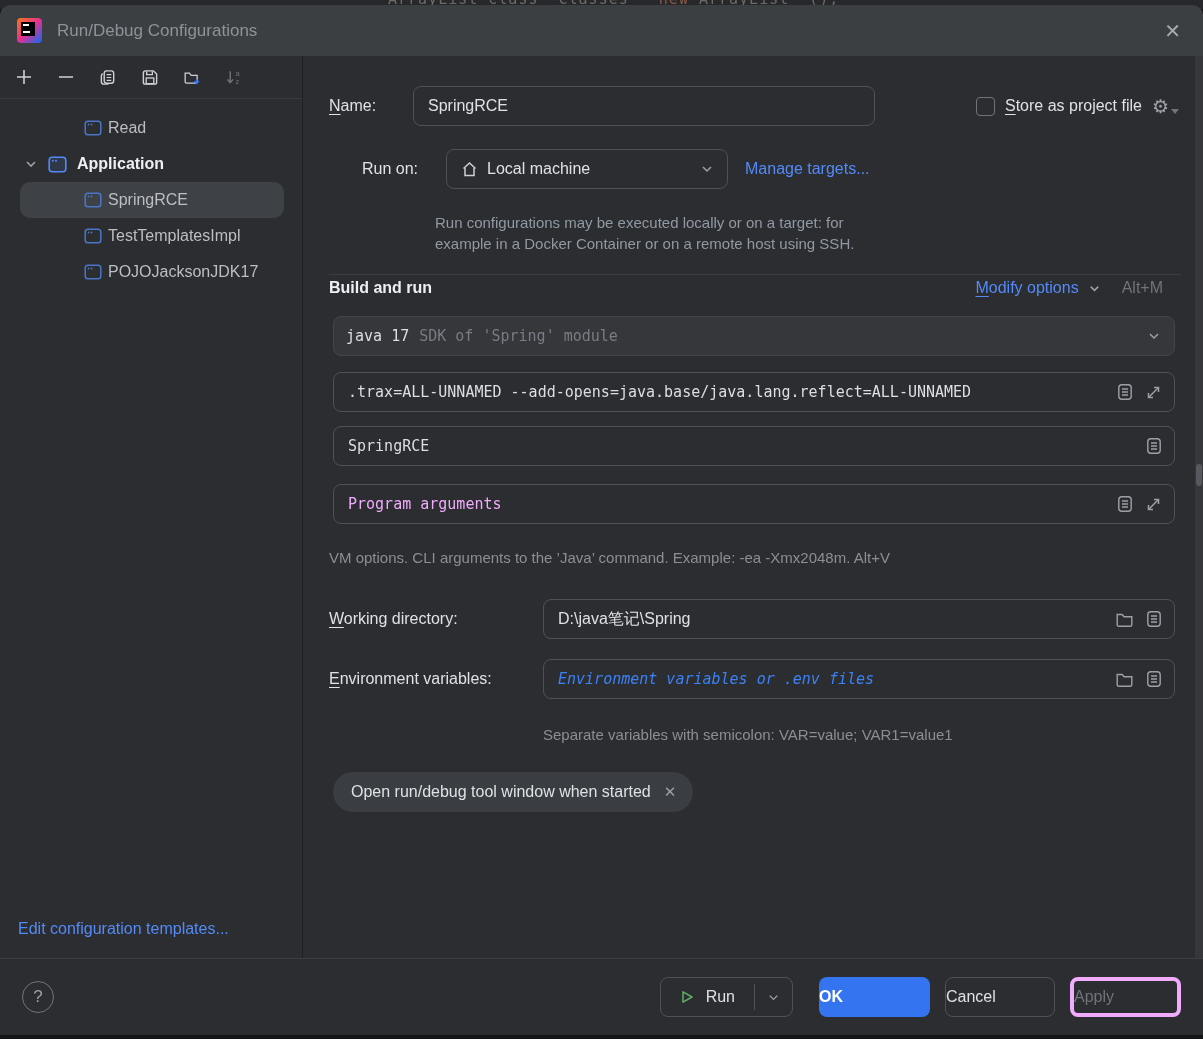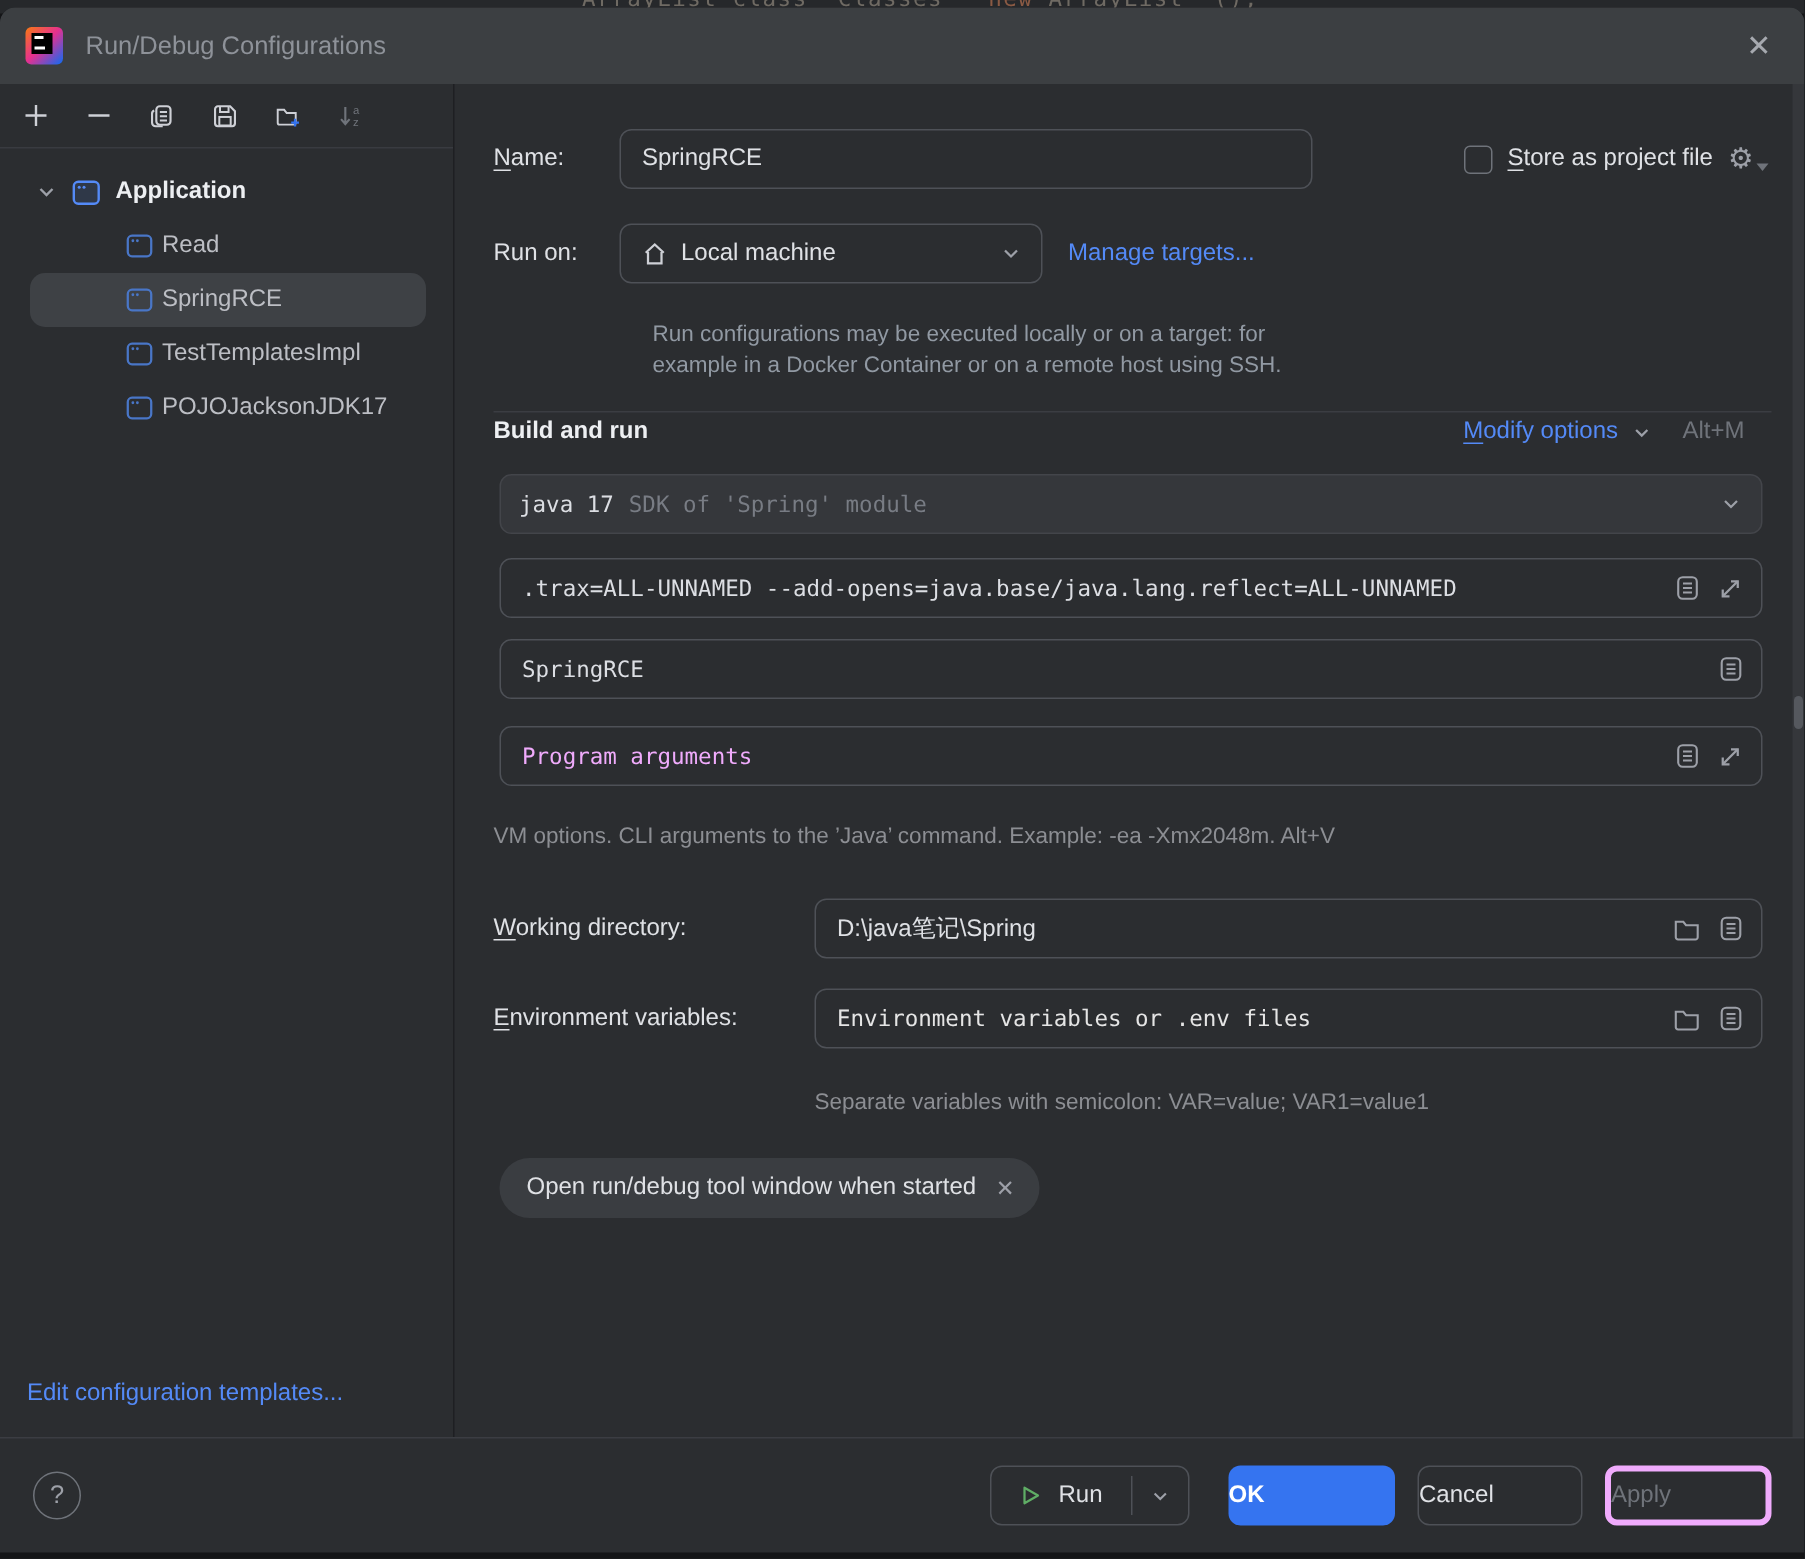--- a/index.html
+++ b/index.html
@@ -153,39 +153,39 @@
           <div class="tb-icon">
             <svg width="19" height="19" viewBox="0 0 19 19">
                 <path d="M5.5 3v12M2.5 11.5l3 3.5 3-3.5" stroke="#6F737A" stroke-width="1.5" fill="none"></path>
                 <text x="11" y="8" font-size="8" fill="#6F737A" font-family="inherit">a</text>
                 <text x="11" y="16.5" font-size="8" fill="#6F737A" font-family="inherit">z</text>
               </svg>
           </div>
         </div>
 
         <div class="tree">
-          <div class="tree-row root">
-            <svg width="16" height="16" viewBox="0 0 16 16">
-                <path d="M4 6l4 4 4-4" stroke="#9DA0A8" stroke-width="1.6" fill="none"></path>
-              </svg>
-            <svg width="19" height="17" viewBox="0 0 19 17">
-                <rect x="1.2" y="1.2" width="16.6" height="14.6" rx="3" stroke="#548AF7" stroke-width="1.6" fill="rgba(84,138,247,0.12)"></rect>
-                <circle cx="4.8" cy="4.8" r="1" fill="#548AF7"></circle>
-                <circle cx="8" cy="4.8" r="1" fill="#548AF7"></circle>
-              </svg>
-            <span class="lbl">Application</span>
-          </div>
-
           <div class="tree-row child">
             <svg width="18" height="16" viewBox="0 0 19 17">
                 <rect x="1.2" y="1.2" width="16.6" height="14.6" rx="3" stroke="#4976c7" stroke-width="1.6" fill="none"></rect>
                 <circle cx="4.8" cy="4.8" r="1" fill="#4976c7"></circle>
                 <circle cx="8" cy="4.8" r="1" fill="#4976c7"></circle>
               </svg>
             <span>Read</span>
+          </div>
+
+          <div class="tree-row root">
+            <svg width="16" height="16" viewBox="0 0 16 16">
+                <path d="M4 6l4 4 4-4" stroke="#9DA0A8" stroke-width="1.6" fill="none"></path>
+              </svg>
+            <svg width="19" height="17" viewBox="0 0 19 17">
+                <rect x="1.2" y="1.2" width="16.6" height="14.6" rx="3" stroke="#548AF7" stroke-width="1.6" fill="rgba(84,138,247,0.12)"></rect>
+                <circle cx="4.8" cy="4.8" r="1" fill="#548AF7"></circle>
+                <circle cx="8" cy="4.8" r="1" fill="#548AF7"></circle>
+              </svg>
+            <span class="lbl">Application</span>
           </div>
 
           <div class="tree-row child selected">
             <svg width="18" height="16" viewBox="0 0 19 17">
                 <rect x="1.2" y="1.2" width="16.6" height="14.6" rx="3" stroke="#4976c7" stroke-width="1.6" fill="none"></rect>
                 <circle cx="4.8" cy="4.8" r="1" fill="#4976c7"></circle>
                 <circle cx="8" cy="4.8" r="1" fill="#4976c7"></circle>
               </svg>
             <span>SpringRCE</span>
           </div>
@@ -222,21 +222,21 @@
           <div class="store-group">
             <div class="checkbox"></div>
             <div class="label"><span class="mn">S</span><span>tore as project file</span></div>
             <div class="gear-wrap">
                 <span class="gear-glyph">⚙</span>
                 <span class="gear-caret"></span>
               </div>
           </div>
         </div>
 
-        <div class="frow" style="margin-top:23px;">
+        <div class="frow" style="margin-top:23px;margin-left:33px;">
           <div class="label lab-col-a">Run on:</div>
           <div class="field combo">
             <svg width="17" height="17" viewBox="0 0 17 17">
                 <path d="M2.5 7.5 8.5 2l6 5.5" stroke="#CED0D6" stroke-width="1.5" fill="none"></path>
                 <path d="M4 7v7.5h9V7" stroke="#CED0D6" stroke-width="1.5" fill="none"></path>
               </svg>
             <span style="font-size:16px;">Local machine</span>
             <svg class="chev" width="16" height="16" viewBox="0 0 16 16">
                 <path d="M4 6l4 4 4-4" stroke="#9DA0A8" stroke-width="1.5" fill="none"></path>
               </svg>
@@ -322,21 +322,21 @@
                   <rect x="1.8" y="1.8" width="12.4" height="14.4" rx="3" stroke="#9DA0A8" stroke-width="1.4" fill="none"></rect>
                   <path d="M5 6h6M5 9h6M5 12h6" stroke="#9DA0A8" stroke-width="1.3"></path>
                 </svg>
             </span>
           </div>
         </div>
 
         <div class="frow" style="margin-top:20px;">
           <div class="label lab-col-b"><span class="mn">E</span><span>nvironment variables:</span></div>
           <div class="field wd-field">
-            <span class="mono field-text" style="color:#e5e5e5;">Environment variables or .env files</span>
+            <span class="mono field-text" style="color:#3b82f6;font-style:italic;">Environment variables or .env files</span>
             <span class="field-icons">
               <svg width="19" height="17" viewBox="0 0 19 17">
                   <path d="M2.2 3.5h5l1.8 2.3h7.8v8a1.5 1.5 0 0 1-1.5 1.5H3.7a1.5 1.5 0 0 1-1.5-1.5z" stroke="#9DA0A8" stroke-width="1.4" fill="none"></path>
                 </svg>
               <svg width="16" height="18" viewBox="0 0 16 18">
                   <rect x="1.8" y="1.8" width="12.4" height="14.4" rx="3" stroke="#9DA0A8" stroke-width="1.4" fill="none"></rect>
                   <path d="M5 6h6M5 9h6M5 12h6" stroke="#9DA0A8" stroke-width="1.3"></path>
                 </svg>
             </span>
           </div>

